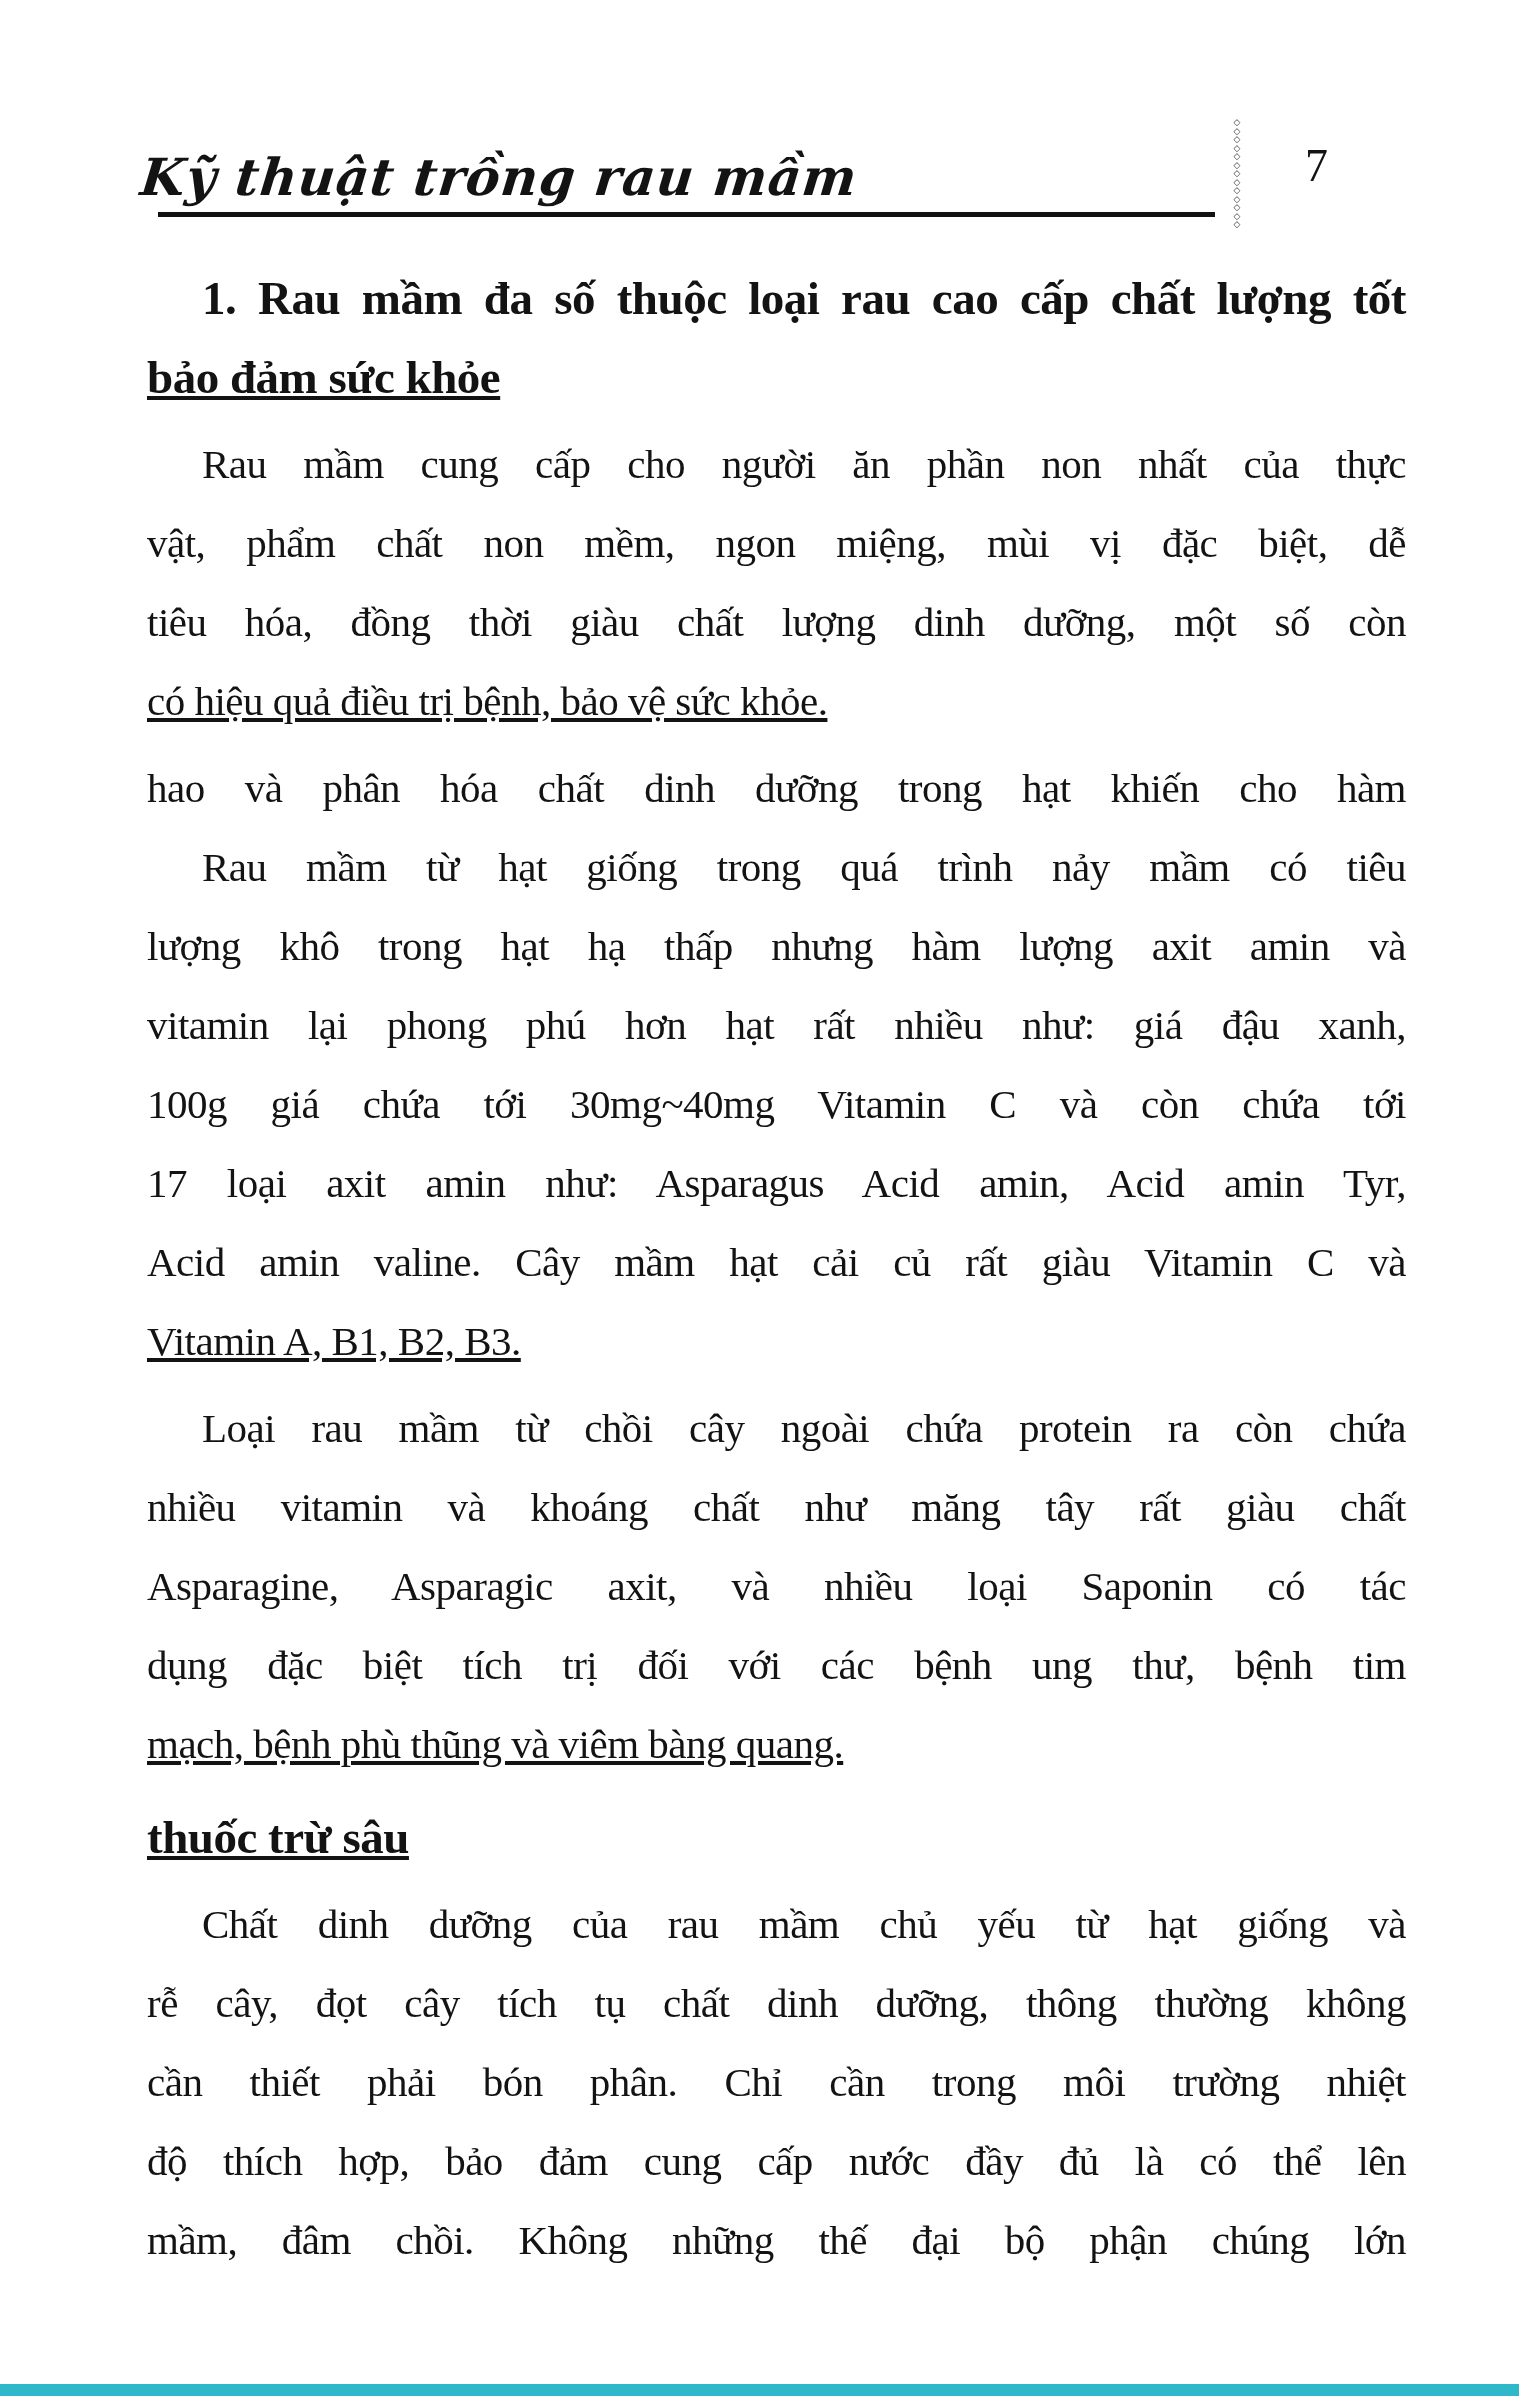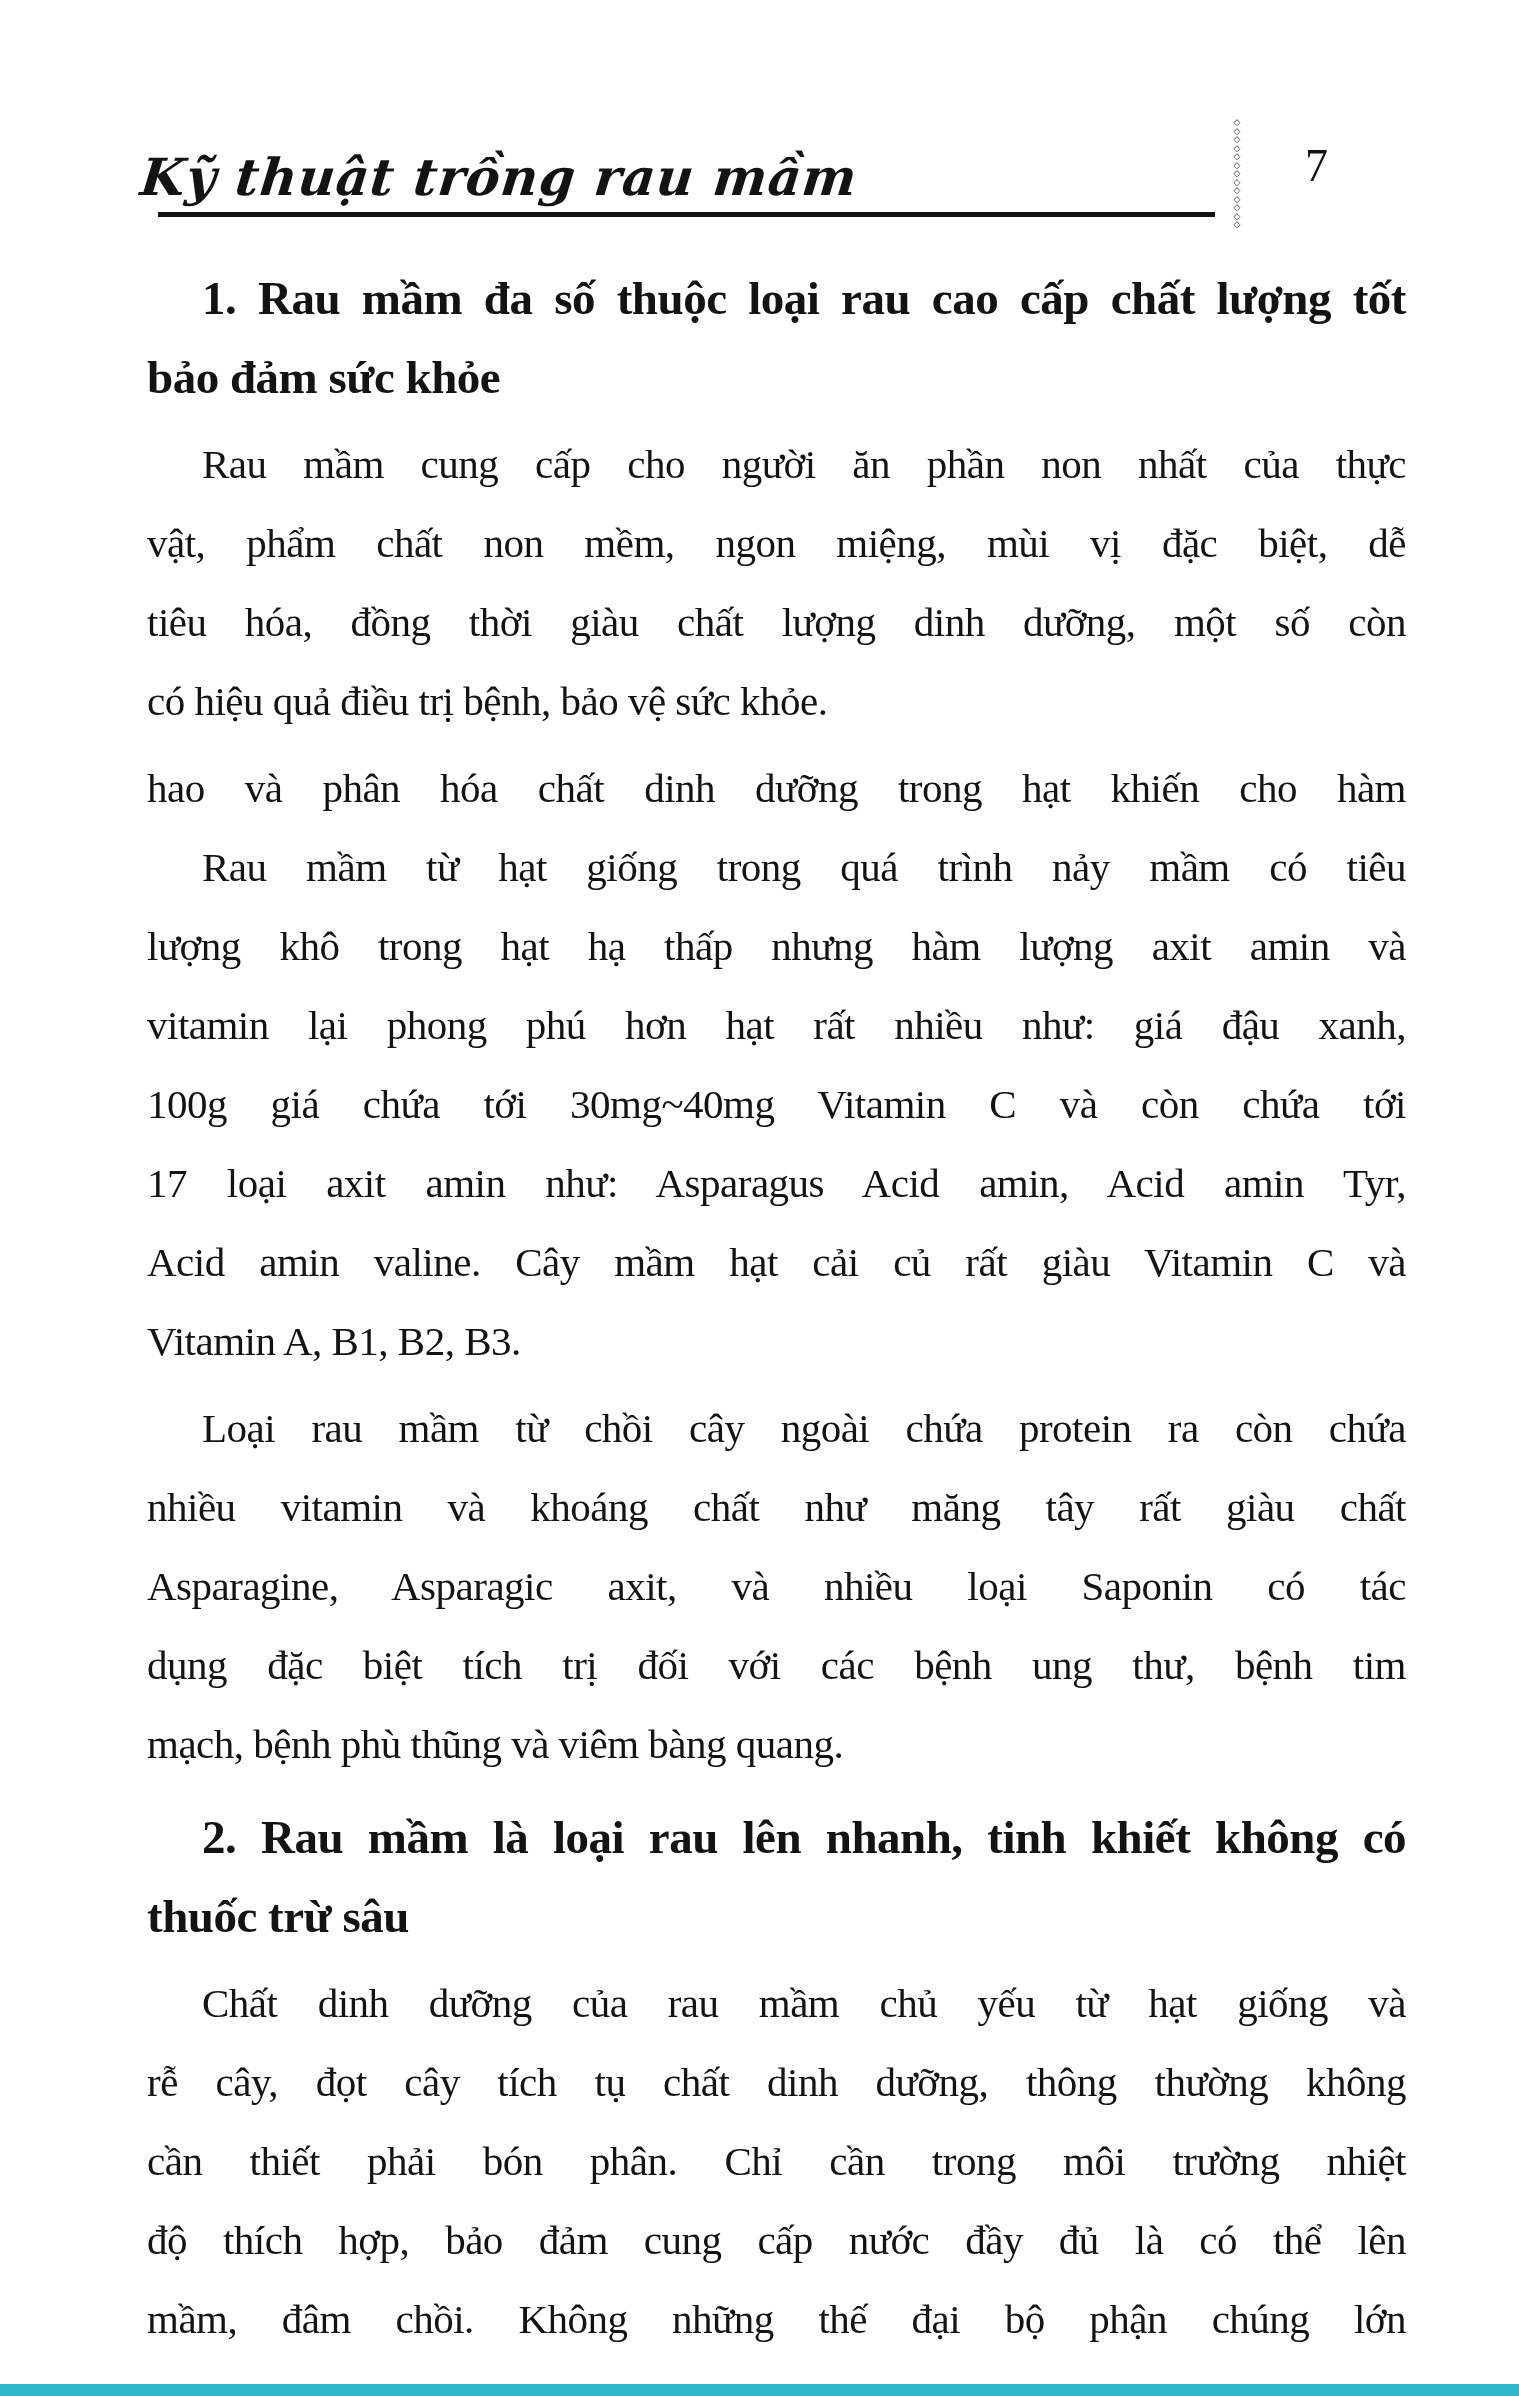--- a/index.html
+++ b/index.html
@@ -67,20 +67,21 @@
     line-height: 79px;
     height: 79px;
     text-align: justify;
     text-align-last: justify;
     white-space: normal;
     letter-spacing: -0.5px;
   }
   .line.natural {
     text-align: left;
     text-align-last: left;
+    text-decoration: underline;
   }
   .line.indent { text-indent: 55px; }
   .section { margin-top: 8px; }
   .section.heading { margin-top: 14px; }
   .section.heading .line {
     font-weight: bold;
     font-size: 47px;
   }
   .section.first { margin-top: 0; }
 
@@ -134,21 +135,20 @@
 
     <div class="section">
       <div class="line indent">Loại rau mầm từ chồi cây ngoài chứa protein ra còn chứa</div>
       <div class="line">nhiều vitamin và khoáng chất như măng tây rất giàu chất</div>
       <div class="line">Asparagine, Asparagic axit, và nhiều loại Saponin có tác</div>
       <div class="line">dụng đặc biệt tích trị đối với các bệnh ung thư, bệnh tim</div>
       <div class="line natural">mạch, bệnh phù thũng và viêm bàng quang.</div>
     </div>
 
     <div class="section heading">
-      <div class="line indent">2. Rau mầm là loại rau lên nhanh, tinh khiết không có</div>
       <div class="line natural">thuốc trừ sâu</div>
     </div>
 
     <div class="section">
       <div class="line indent">Chất dinh dưỡng của rau mầm chủ yếu từ hạt giống và</div>
       <div class="line">rễ cây, đọt cây tích tụ chất dinh dưỡng, thông thường không</div>
       <div class="line">cần thiết phải bón phân. Chỉ cần trong môi trường nhiệt</div>
       <div class="line">độ thích hợp, bảo đảm cung cấp nước đầy đủ là có thể lên</div>
       <div class="line">mầm, đâm chồi. Không những thế đại bộ phận chúng lớn</div>
     </div>

